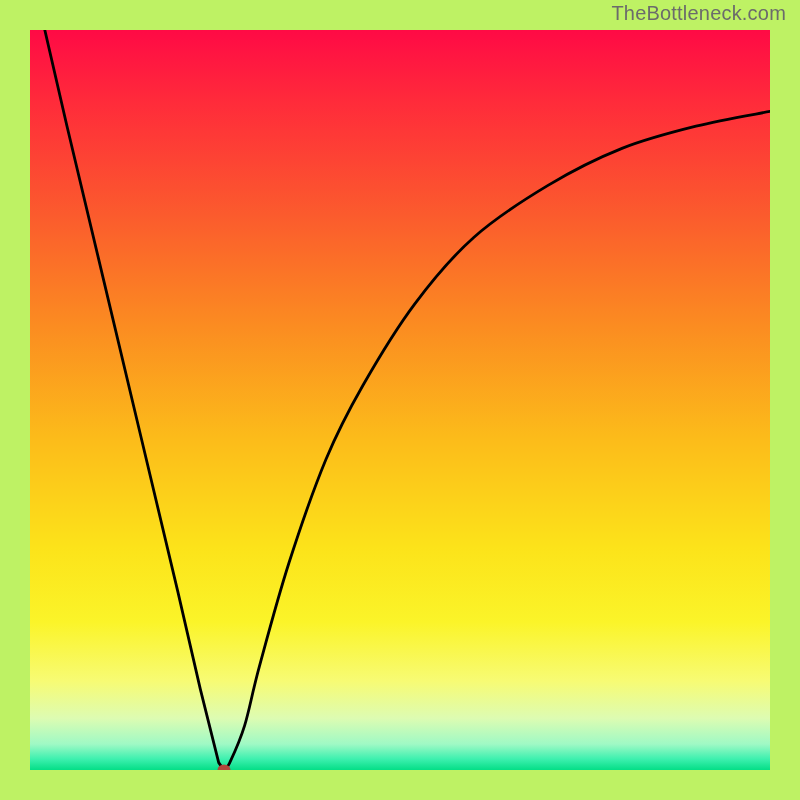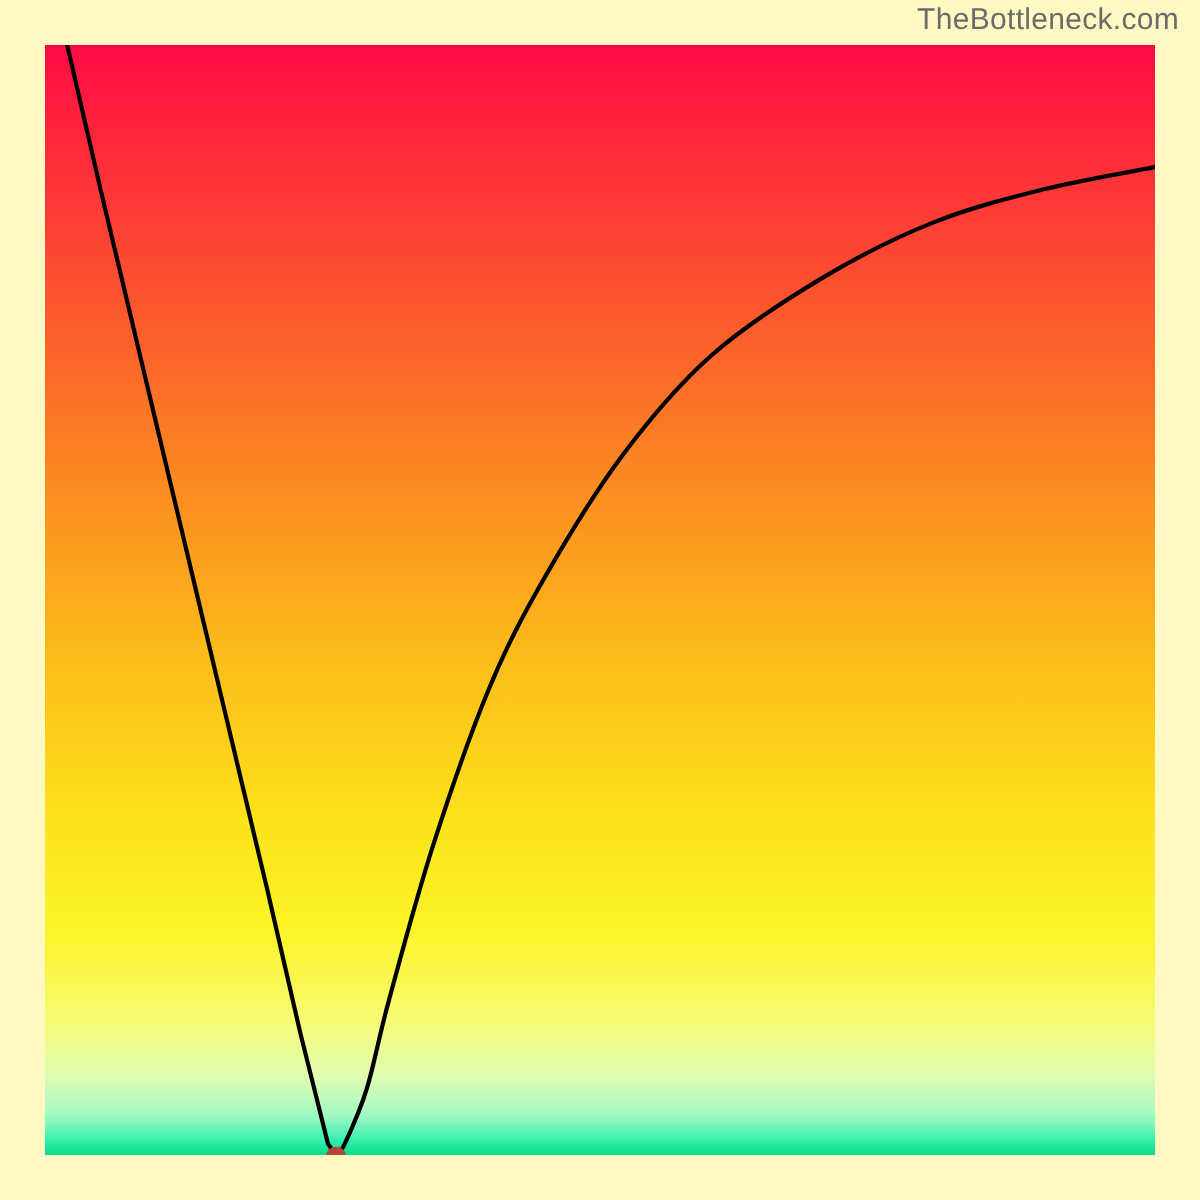--- a/index.html
+++ b/index.html
@@ -7,21 +7,21 @@
     padding: 0;
     width: 800px;
     height: 800px;
     background: #000;
     font-family: Arial, Helvetica, sans-serif;
     overflow: hidden;
   }
   .frame {
     width: 800px;
     height: 800px;
-    background: #fef9c3;
+    background: #bef264;
     position: relative;
   }
   .watermark {
     position: absolute;
     top: 2px;
     right: 14px;
     color: #6b6b6b;
     font-size: 20px;
     font-weight: 500;
     letter-spacing: 0.2px;

